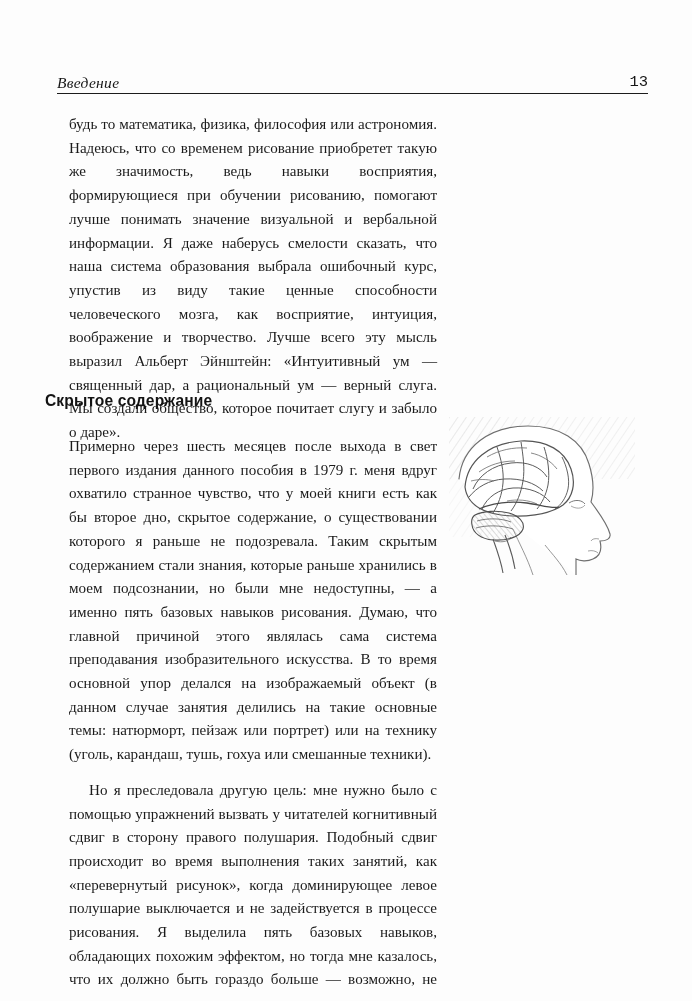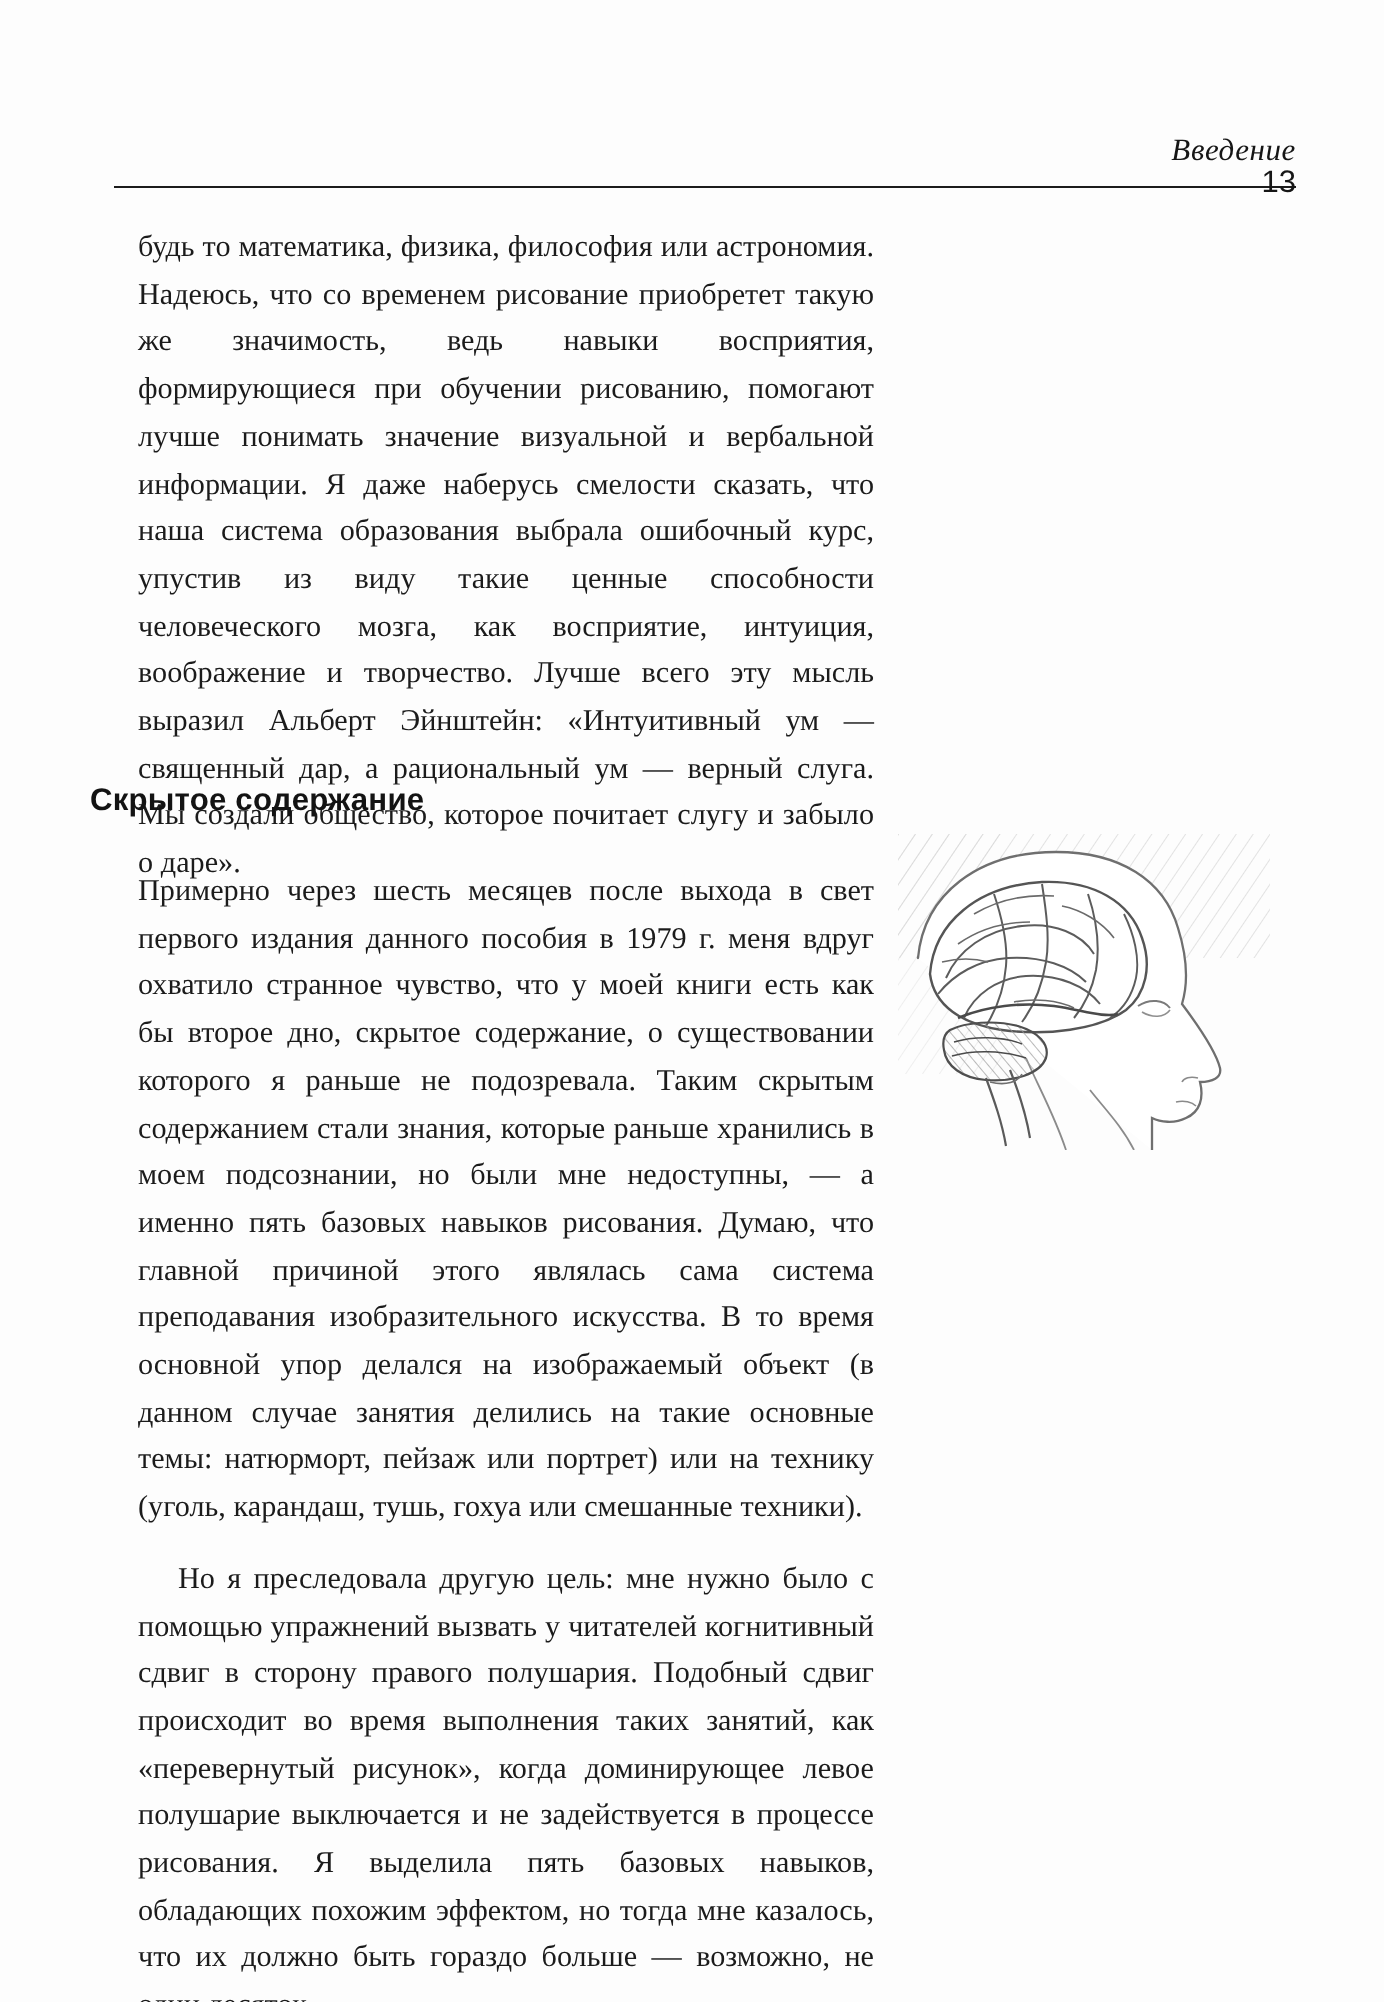--- a/index.html
+++ b/index.html
@@ -30,32 +30,31 @@
     left: 57px;
     top: 68px;
     width: 591px;
     height: 26px;
     display: flex;
     align-items: flex-end;
     justify-content: space-between;
     border-bottom: 1.4px solid #1c1c1c;
     padding-bottom: 3px;
     box-sizing: border-box;
-    flex-direction: column;
   }
   .running-head-title {
     font-family: "Liberation Serif", "DejaVu Serif", serif;
     font-style: italic;
     font-size: 15.5px;
     letter-spacing: 0.3px;
     color: #161616;
     line-height: 1;
   }
   .running-head-folio {
-    font-family: Liberation Sans, sans-serif;
+    font-family: Liberation Mono, monospace;
     font-size: 15.5px;
     color: #161616;
     line-height: 1;
   }
 
   
   .text-column {
     position: absolute;
     left: 57px;
     top: 101px;

